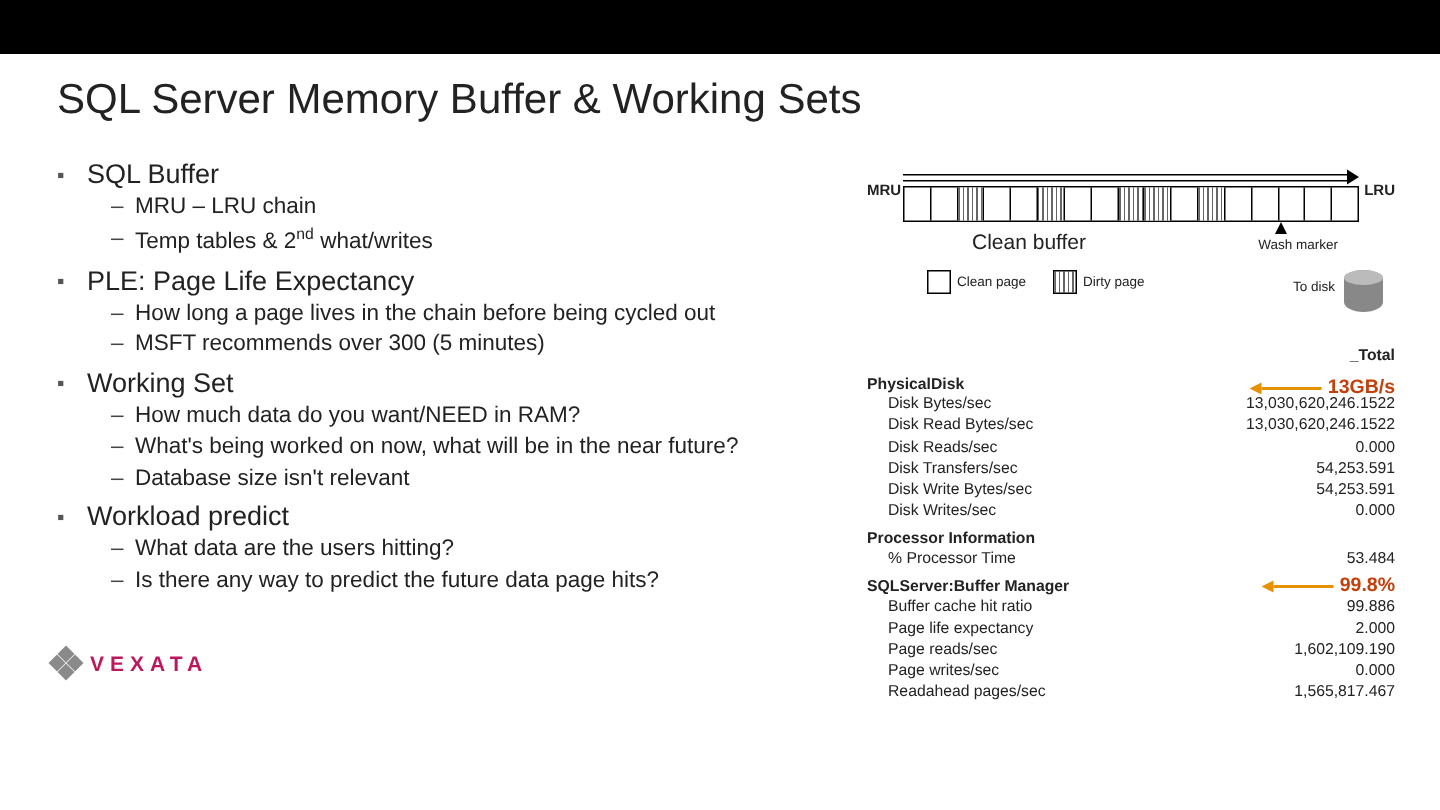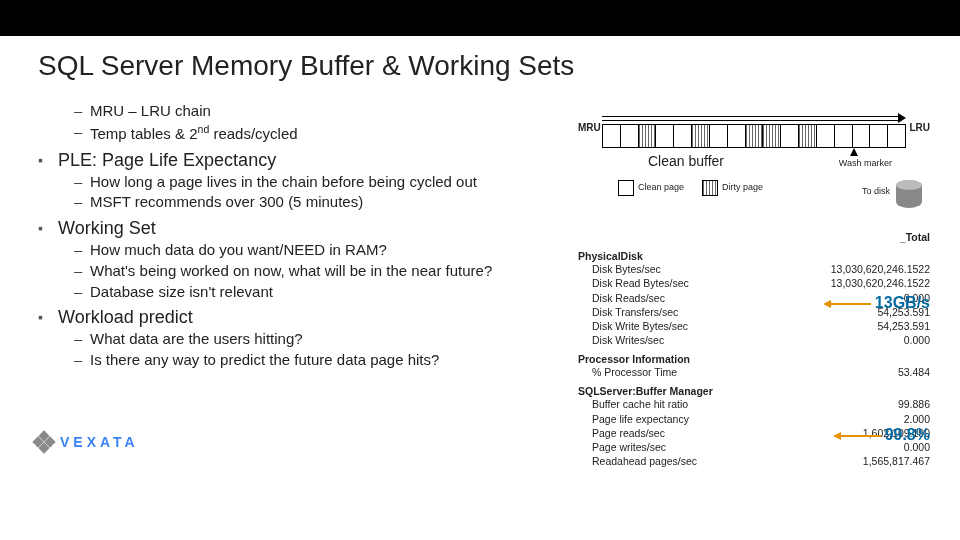--- a/index.html
+++ b/index.html
@@ -17,21 +17,21 @@
   ul.sub > li { font-size: 15px; position: relative; padding-left: 16px; margin: 2px 0; line-height: 1.25; }
   ul.sub > li:before { content: "–"; position: absolute; left: 0; top: 0; color: #444; }
   sup { font-size: 0.7em; }
   .logo { position: absolute; left: 34px; bottom: 8px; display: flex; align-items: center; gap: 6px; }
   .logo-shape { width: 20px; height: 20px; position: relative; }
   .logo-shape span { position: absolute; width: 8px; height: 8px; background: #8a8a8a; transform: rotate(45deg); }
   .logo-shape span:nth-child(1){ left:6px; top:0;}
   .logo-shape span:nth-child(2){ left:0; top:6px;}
   .logo-shape span:nth-child(3){ left:12px; top:6px;}
   .logo-shape span:nth-child(4){ left:6px; top:12px;}
-  .logo-text { font-size: 14px; letter-spacing: 4px; color: #3b82f6; font-weight: 600; }
+  .logo-text { font-size: 14px; letter-spacing: 4px; color: #be185d; font-weight: 600; }
 
   
   .chain-wrap { position: relative; height: 110px; margin-top: 10px; }
   .mru-label, .lru-label { position: absolute; top: 12px; font-size: 10px; font-weight: bold; }
   .mru-label { left: 0; }
   .lru-label { right: 0; }
   .chain-arrow { position: absolute; top: 4px; left: 24px; right: 24px; height: 8px; }
   .chain-arrow:before { content:""; position:absolute; left:0; right:6px; top:2px; border-top:1px solid #000; border-bottom:1px solid #000; height:3px; }
   .chain-arrow:after { content:""; position:absolute; right:0; top:-1px; border-left:8px solid #000; border-top:5px solid transparent; border-bottom:5px solid transparent; }
   .chain { position: absolute; top: 14px; left: 24px; right: 24px; height: 24px; display:flex; border:1px solid #000; }
@@ -47,38 +47,41 @@
   .todisk { position:absolute; top:70px; right:8px; display:flex; align-items:center; gap:6px; font-size:9px; }
   .disk { width:26px; height:22px; background:#888; border-radius:50%/30%; position:relative; box-shadow:0 6px 0 #888, 0 3px 0 #888; }
   .disk:before { content:""; position:absolute; left:0; right:0; top:0; height:10px; background:#bbb; border-radius:50%; }
 
   
   .perf { font-size: 10.5px; margin-top: 10px; }
   .perf .grp { font-weight: bold; margin-top: 6px; }
   .perf .row { display:flex; justify-content:space-between; line-height:1.35; }
   .perf .row .k { padding-left: 14px; text-align: center; }
   .perf .row .v { font-family: Arial; }
-  .callout { position:absolute; font-size:16px; font-weight:bold; color:#0369a1;margin-top:44px; }
+  .callout { position:absolute; font-size:13px; font-weight:bold; color:#c2410c; }
   .callout.orange-arrow:before { content:""; position:absolute; right:100%; top:50%; width:40px; height:2px; background:#e69100; margin-right:4px; }
   .callout.orange-arrow:after { content:""; position:absolute; right:calc(100% + 44px); top:50%; margin-top:-3px; border-right:8px solid #e69100; border-top:4px solid transparent; border-bottom:4px solid transparent; }
   .c1 { top: 150px; right: 0px; }
   .c2 { top: 282px; right: 0px; }
 </style>
 </head>
 <body>
 
 <div class="topbar"></div>
 <div class="slide">
   <h1 class="title">SQL Server Memory Buffer &amp; Working Sets</h1>
 
   <div class="cols">
     <div class="left">
+      <ul class="bullets">
+        <li>SQL Buffer</li>
+      </ul>
       <ul class="sub">
         <li>MRU – LRU chain</li>
-        <li><span>Temp tables &amp; 2</span><sup>nd</sup><span> reads/cycled</span></li>
+        <li><span>Temp tables &amp; 2</span><sup>nd</sup><span> what/writes</span></li>
       </ul>
       <ul class="bullets">
         <li>PLE:  Page Life Expectancy</li>
       </ul>
       <ul class="sub">
         <li>How long a page lives in the chain before being cycled out</li>
         <li>MSFT recommends over 300 (5 minutes)</li>
       </ul>
       <ul class="bullets">
         <li>Working Set</li>

